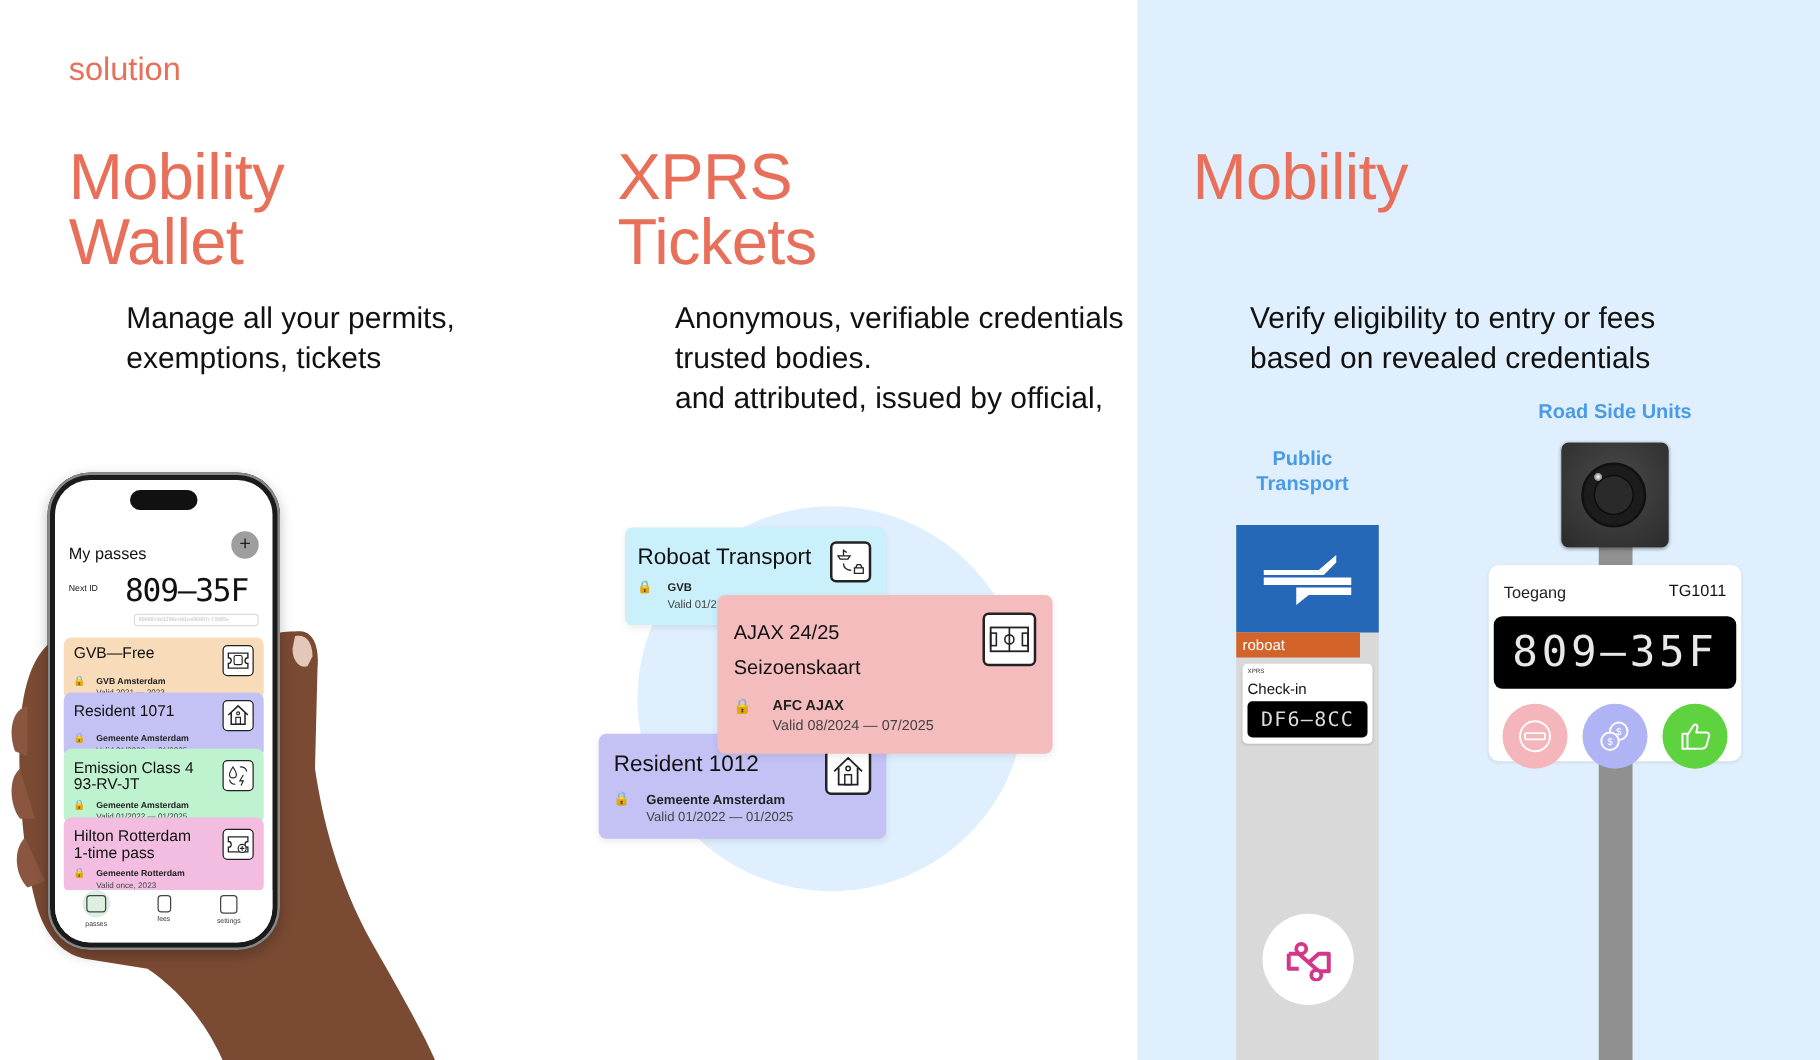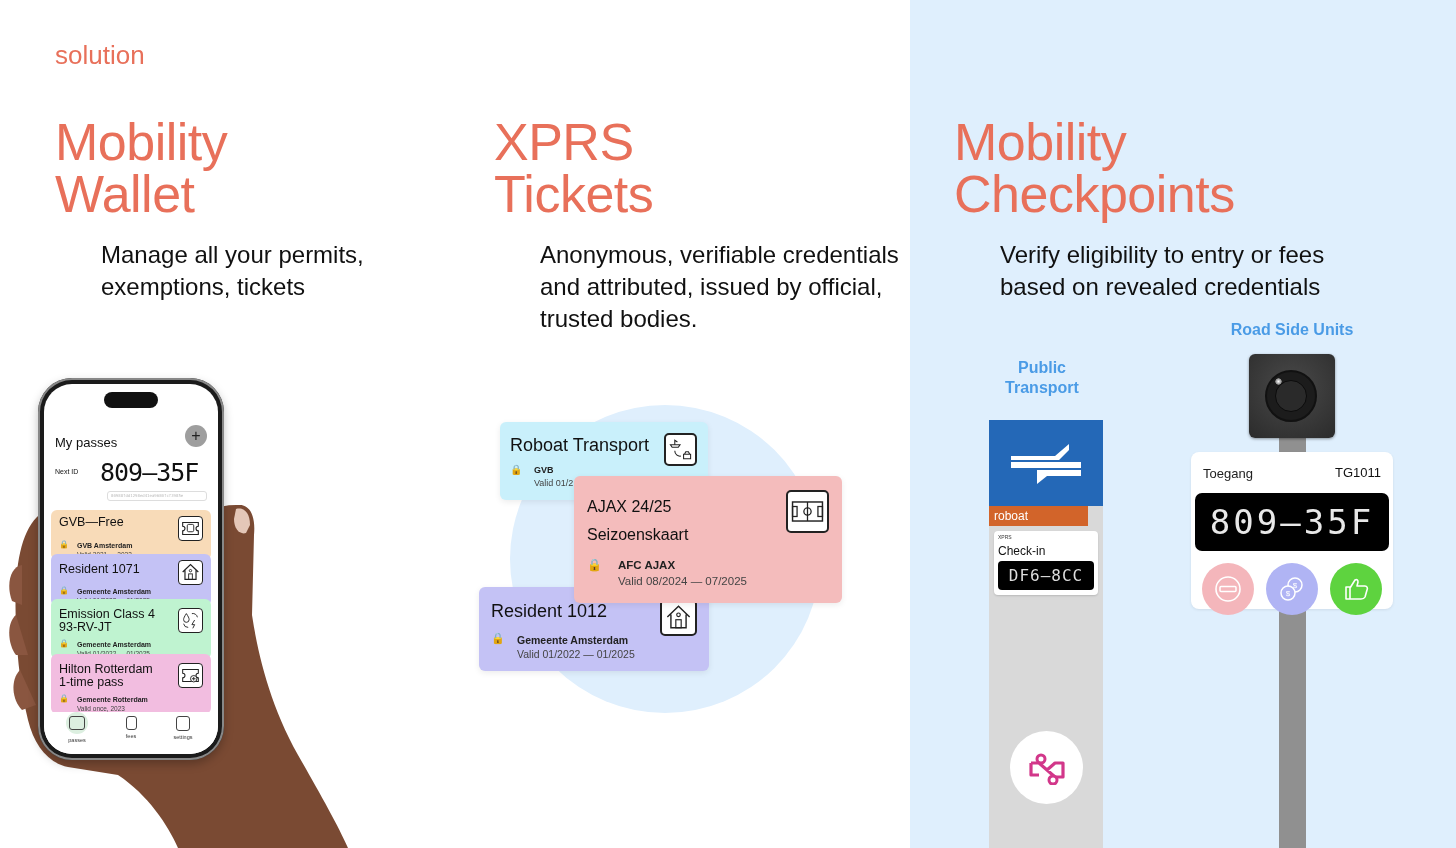--- a/index.html
+++ b/index.html
@@ -91,27 +91,26 @@
   <div>Manage all your permits,</div>
   <div>exemptions, tickets</div>
 </div>
 
 <div class="title" style="left:494px; top:116px;">
   <span>XPRS</span>
   <span>Tickets</span>
 </div>
 <div class="desc" style="left:494px; top:239px;">
   <div>Anonymous, verifiable credentials</div>
+  <div>trusted bodies.</div>
   <div>and attributed, issued by official,</div>
-  <div>trusted bodies.</div>
 </div>
 
 <div class="title" style="left:954px; top:116px;">
   <span>Mobility</span>
-  <span>Checkpoints</span>
 </div>
 <div class="desc" style="left:954px; top:239px;">
   <div>Verify eligibility to entry or fees</div>
   <div>based on revealed credentials</div>
 </div>
 
 <svg class="hand" viewBox="0 0 340 343">
   <path d="M228 0 C240 -2 248 8 246 30 L244 110 C250 150 262 200 290 250 C310 285 330 320 340 343 L170 343 C160 320 140 290 110 270 L60 262 C40 258 26 240 20 215 C10 175 6 120 8 80 C10 40 20 15 38 5 L200 5 C210 2 218 0 228 0 Z" fill="#7a4a33"></path>
   <path d="M14 60 C2 62 -2 80 4 96 L14 100 Z" fill="#8a5640"></path>
   <path d="M8 110 C-2 118 0 140 8 150 L20 150 Z" fill="#8a5640"></path>

